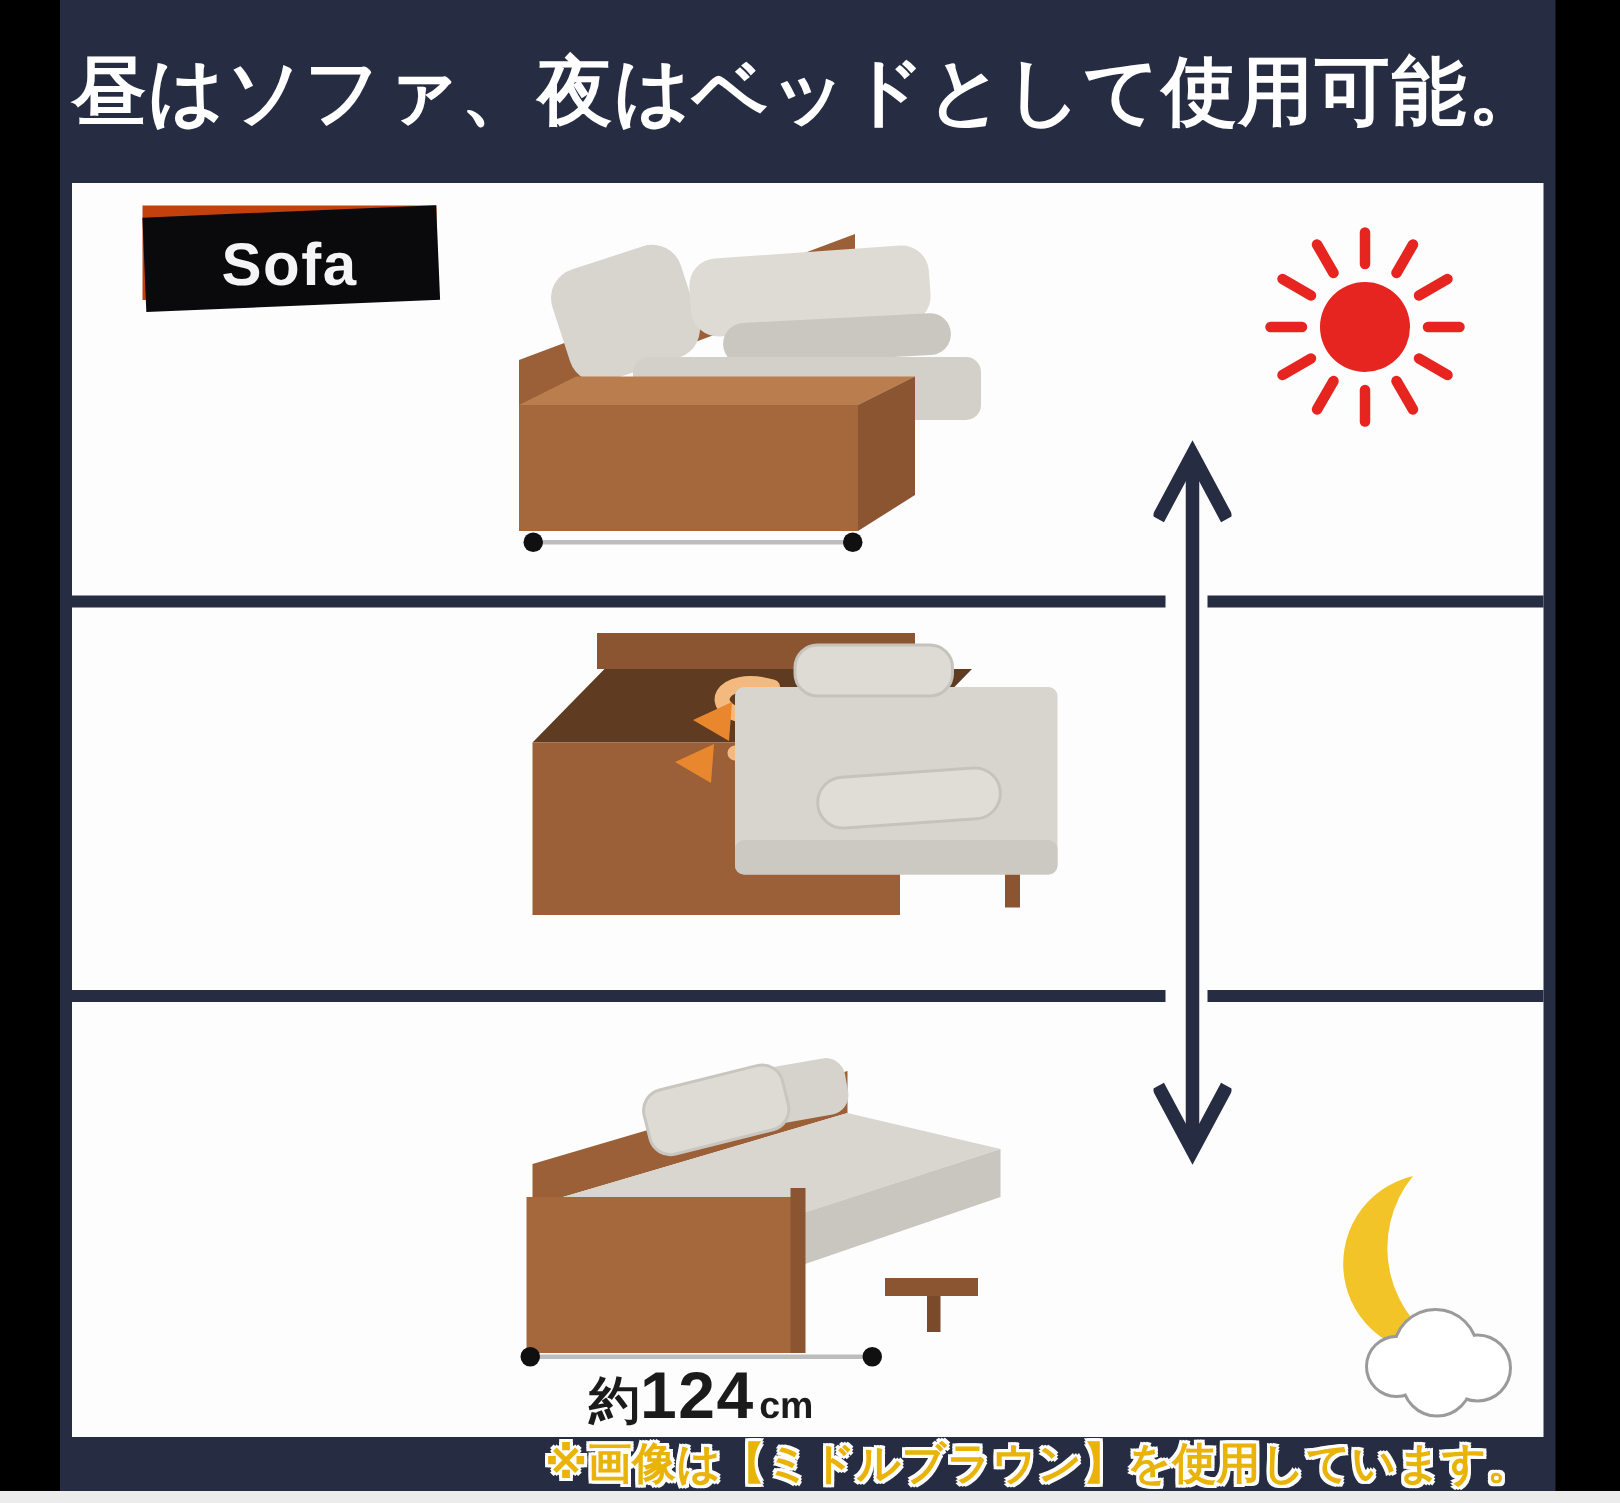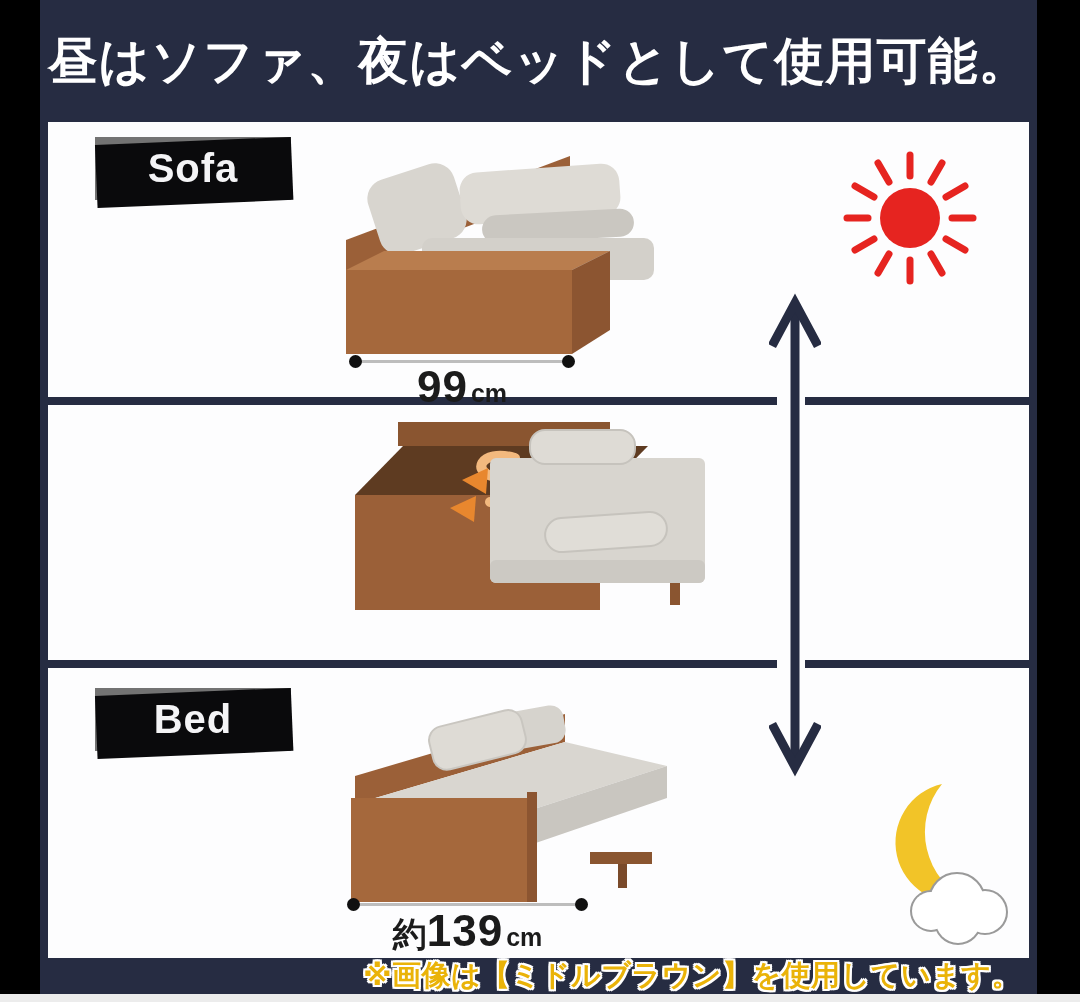--- a/index.html
+++ b/index.html
@@ -10,22 +10,22 @@
   }
   .inner{position:absolute;left:40px;top:0;width:997px;height:994px;background:#262c42;}
   .header-title{
     position:absolute;left:40px;top:0;width:997px;height:122px;
     display:flex;align-items:center;justify-content:center;
     color:#fff;font-size:50px;font-weight:bold;letter-spacing:1px;white-space:nowrap;
   }
   .content{position:absolute;left:48px;top:122px;width:981px;height:836px;background:#fdfdfe;}
   .divider{position:absolute;height:8px;background:#262c42;}
   .tag{
-    position:absolute;width:196px;height:63px;background:#737373;
-    display:flex;align-items:center;justify-content:center;
+    position:absolute;width:196px;height:63px;background:#c2410c;
+    display:flex;align-items:flex-end;justify-content:center;
     color:#f4f4f6;font-size:40px;font-weight:bold;letter-spacing:1px;z-index:2;
   }
   .tag::before{
     content:"";position:absolute;left:0;top:0;right:0;bottom:0;
     background:#0a0a0c;transform:rotate(-2.4deg) translate(1px,4px);z-index:-1;
   }
   .illus{position:absolute;}
   .dim-line{position:absolute;height:3px;background:#bdbdbd;}
   .dim-line::before,.dim-line::after{
     content:"";position:absolute;top:-5px;width:13px;height:13px;border-radius:50%;background:#101010;
@@ -77,23 +77,20 @@
     <rect x="40" y="28" width="90" height="78" rx="20" transform="rotate(-18 85 67)" fill="#d8d5cf"></rect>
     <rect x="128" y="26" width="160" height="52" rx="18" transform="rotate(-4 208 52)" fill="#dedbd5"></rect>
     <rect x="150" y="70" width="152" height="28" rx="14" transform="rotate(-3 226 84)" fill="#cac7c1"></rect>
     <rect x="90" y="96" width="232" height="42" rx="10" fill="#d3d0ca"></rect>
     <polygon points="14,128 240,128 278,109 52,109" fill="#b97d4e"></polygon>
     <rect x="14" y="128" width="226" height="84" fill="#a5683c"></rect>
     <polygon points="240,212 240,128 278,109 278,188" fill="#8c5531"></polygon>
   </svg>
 
   <div class="dim-line" style="left:352px;top:360px;width:220px;"></div>
-  <div class="dim-text" style="left:352px;top:362px;width:220px;">
-    <span class="prefix"></span><span class="num">99</span><span class="unit">cm</span>
-  </div>
 
   <svg class="illus" style="left:835px;top:145px;" width="150" height="150" viewBox="0 0 150 150">
     <circle cx="75" cy="73" r="30" fill="#e62420"></circle>
     <g stroke="#e62420" stroke-width="7" stroke-linecap="round">
       <line x1="117" y1="73" x2="138" y2="73"></line>
       <line x1="111" y1="94" x2="130" y2="105"></line>
       <line x1="96" y1="109" x2="107" y2="128"></line>
       <line x1="75" y1="115" x2="75" y2="136"></line>
       <line x1="54" y1="109" x2="43" y2="128"></line>
       <line x1="39" y1="94" x2="20" y2="105"></line>
@@ -122,39 +119,36 @@
     <polygon points="112,60 138,48 136,74" fill="#e8872e"></polygon>
     <polygon points="100,88 126,76 124,102" fill="#e8872e"></polygon>
     <rect x="320" y="160" width="10" height="25" fill="#8a5530"></rect>
     <rect x="140" y="38" width="215" height="125" rx="6" fill="#d8d5cf"></rect>
     <rect x="140" y="140" width="215" height="23" rx="6" fill="#ccc9c3"></rect>
     <rect x="180" y="10" width="105" height="34" rx="15" fill="#dedbd5" stroke="#c6c3bd" stroke-width="2"></rect>
     <rect x="195" y="95" width="122" height="34" rx="17" transform="rotate(-4 256 112)" fill="#e0ddd7" stroke="#c6c3bd" stroke-width="2"></rect>
   </svg>
 
 
-  <div class="tag" style="left:95px;top:688px;">
-    <span>Bed</span>
-  </div>
 
   <svg class="illus" style="left:335px;top:692px;" width="370" height="215" viewBox="0 0 370 215">
     <polygon points="20,112 230,50 230,22 20,84" fill="#9b6038"></polygon>
     <rect x="150" y="18" width="80" height="38" rx="13" transform="rotate(-10 190 37)" fill="#d6d3cd"></rect>
     <rect x="95" y="26" width="95" height="44" rx="14" transform="rotate(-14 142 48)" fill="#dedbd5" stroke="#c9c6c0" stroke-width="2"></rect>
     <polygon points="20,112 230,50 332,74 122,142" fill="#d9d6d0"></polygon>
     <polygon points="122,142 332,74 332,106 122,178" fill="#c9c6c0"></polygon>
     <rect x="255" y="160" width="62" height="12" fill="#8a5530"></rect>
     <rect x="283" y="172" width="9" height="24" fill="#7a4a2a"></rect>
     <rect x="16" y="106" width="182" height="104" fill="#a5683c"></rect>
     <rect x="192" y="100" width="10" height="110" fill="#8c5531"></rect>
   </svg>
 
   <div class="dim-line" style="left:350px;top:903px;width:235px;"></div>
   <div class="dim-text" style="left:350px;top:906px;width:235px;">
-    <span class="prefix">約</span><span class="num">139</span><span class="unit">cm</span>
+    <span class="prefix">約</span><span class="num">124</span><span class="unit">cm</span>
   </div>
 
   <svg class="illus" style="left:845px;top:770px;" width="180" height="180" viewBox="0 0 180 180">
     <path d="M97,14 A60,60 0 1 0 124,131 A76,76 0 0 1 97,14 Z" fill="#f2c428"></path>
     <g stroke="#9a9a9a" stroke-width="4" fill="#ffffff">
       <circle cx="112" cy="131" r="27"></circle>
       <circle cx="86" cy="141" r="19"></circle>
       <circle cx="140" cy="142" r="21"></circle>
       <circle cx="113" cy="151" r="22"></circle>
     </g>

